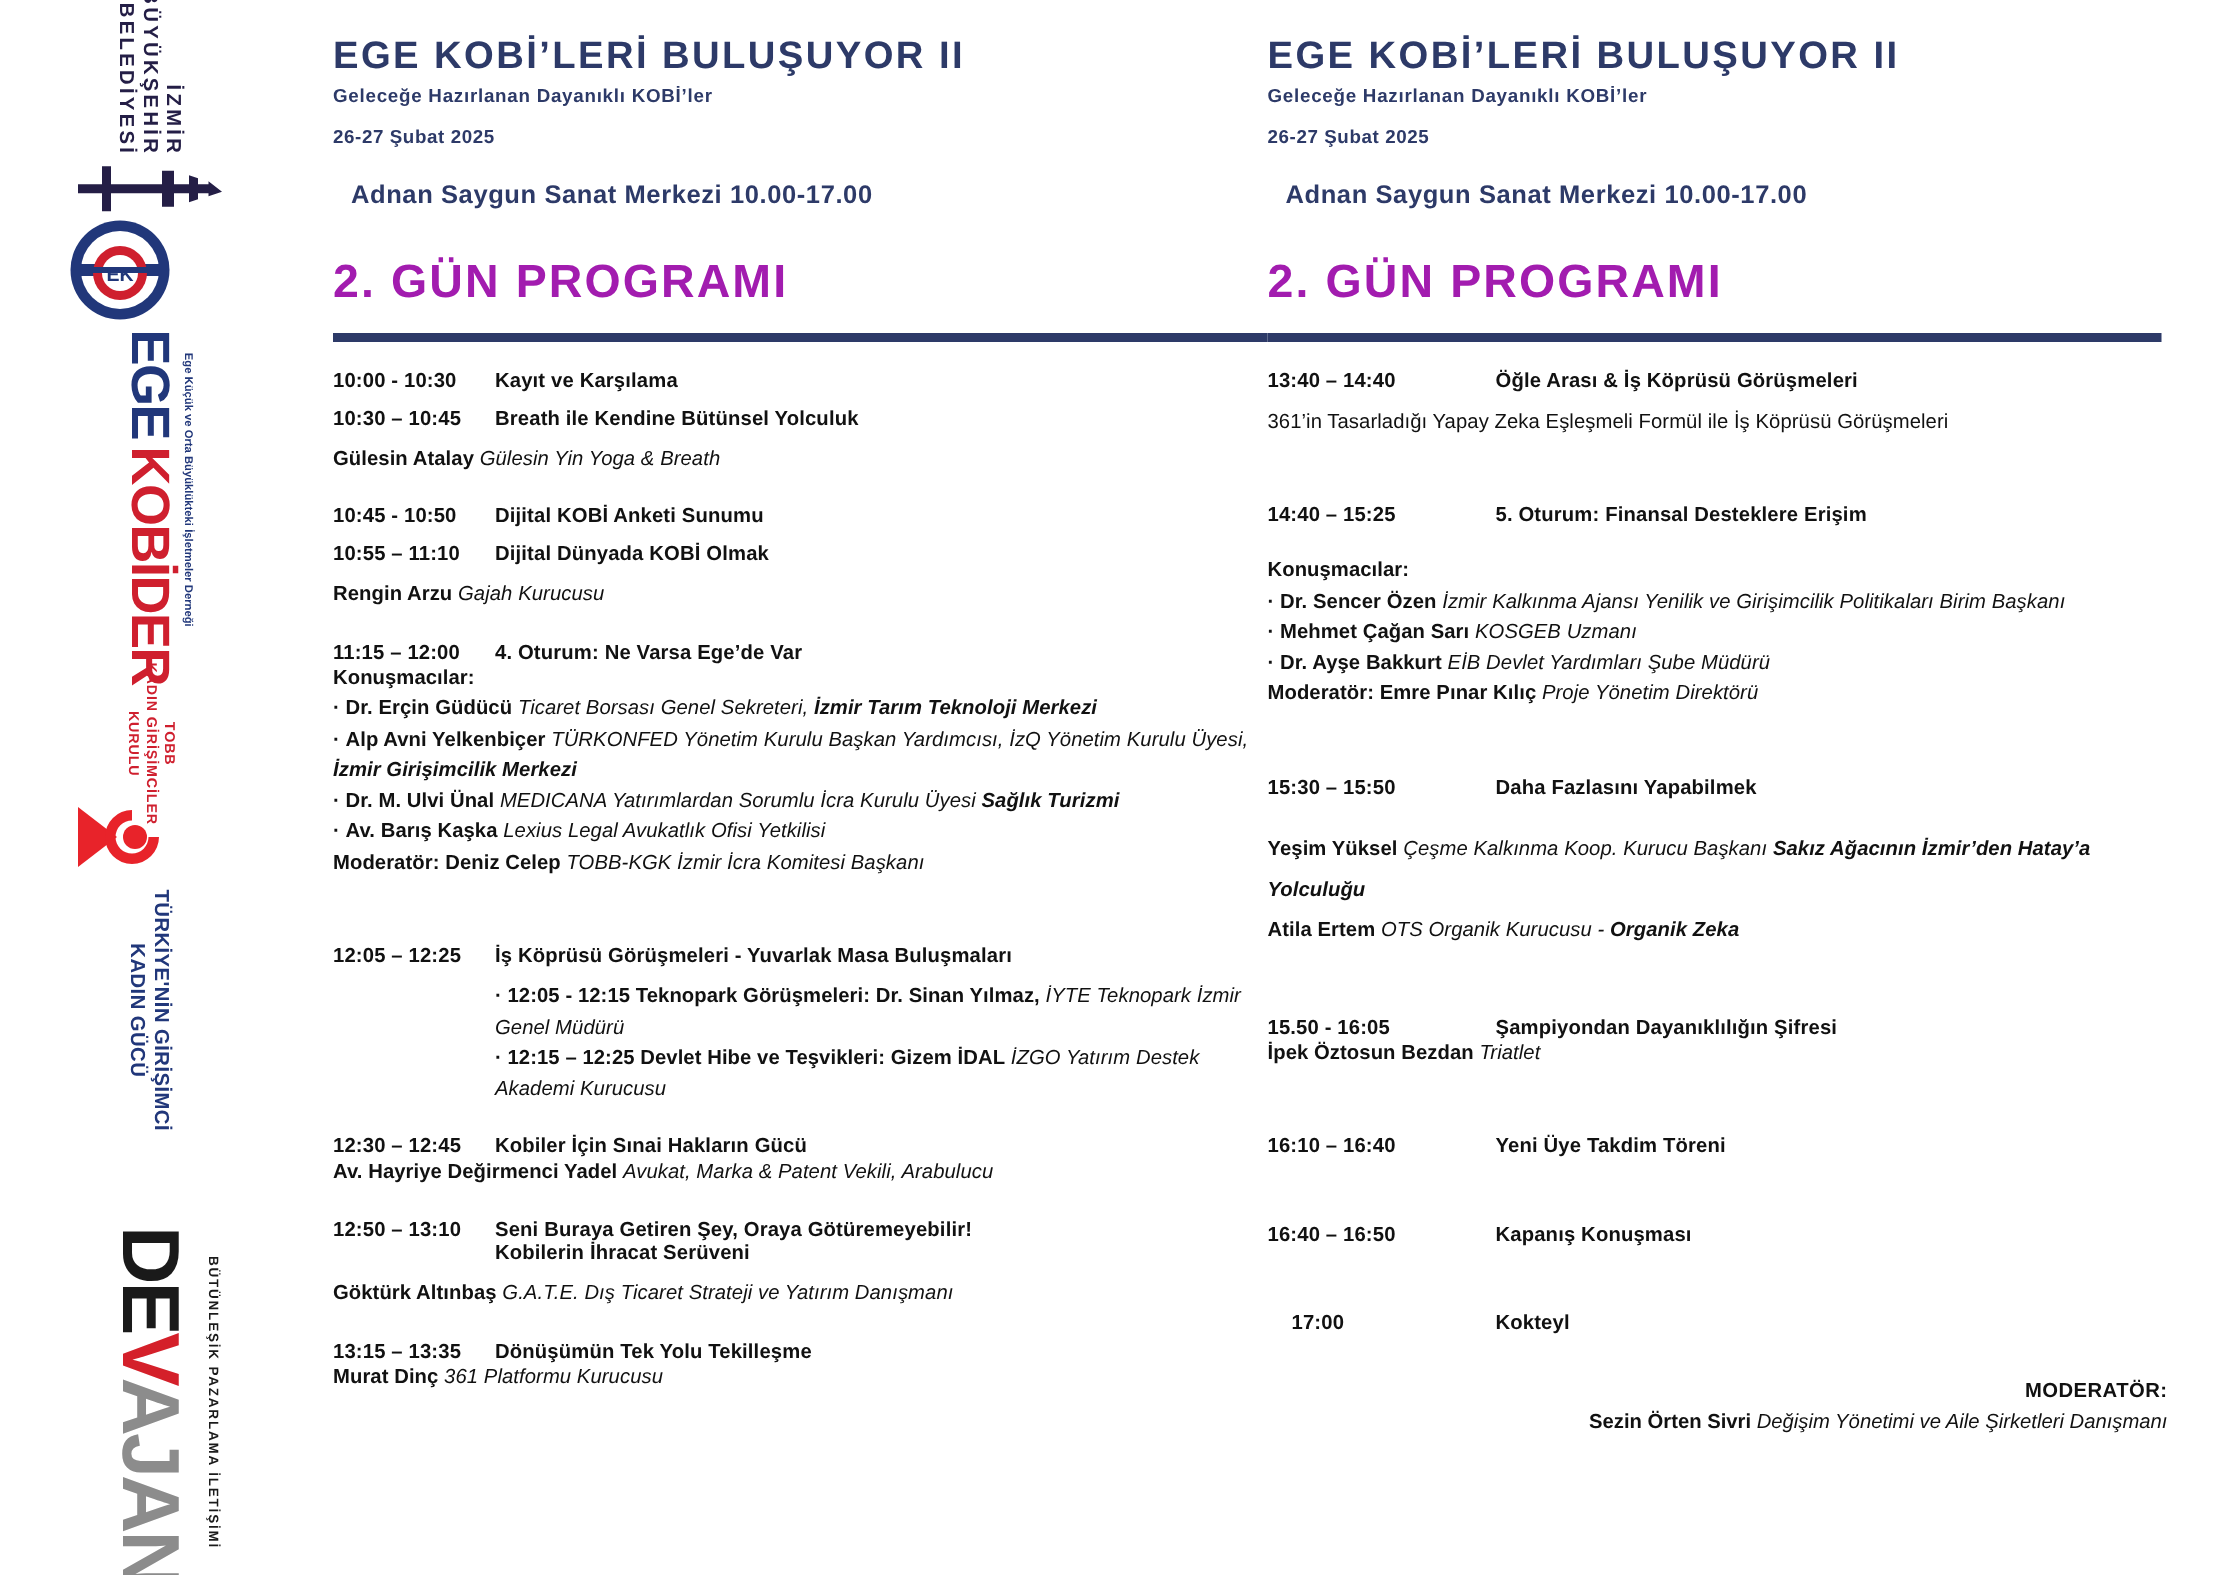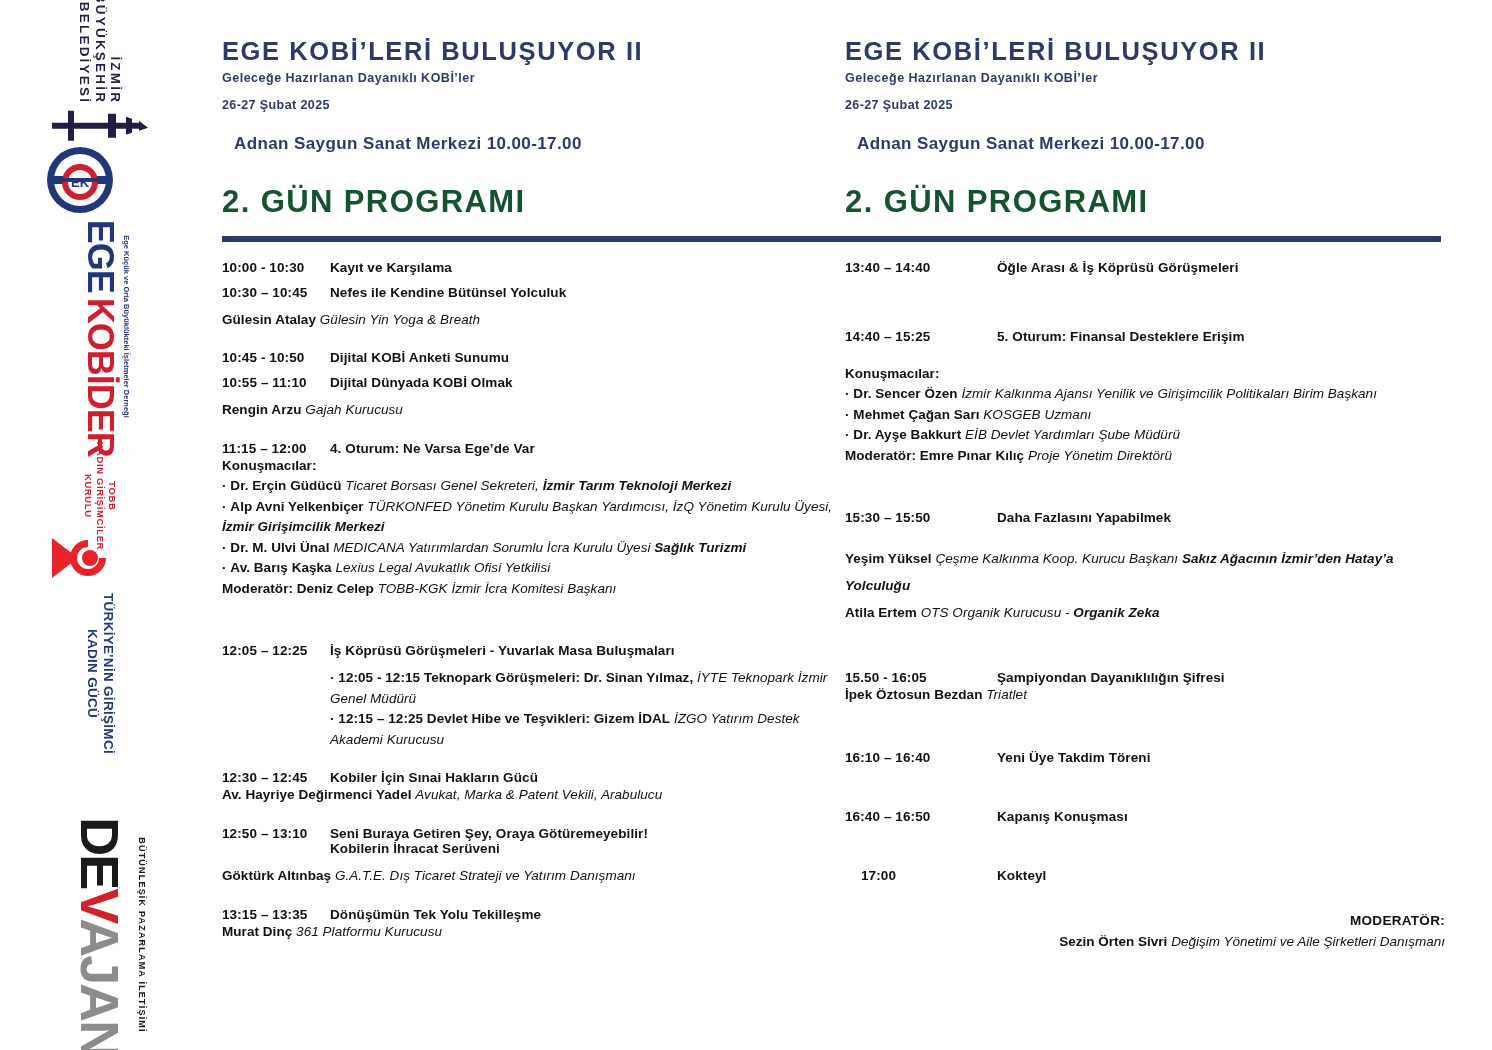--- a/index.html
+++ b/index.html
@@ -100,21 +100,21 @@
   .deva-sub {
     position: absolute; left: 50%; top: 118px;
     transform: translateX(-50%) rotate(90deg) translateY(-42px);
     transform-origin: center center;
     white-space: nowrap;
     font-size: 9px; font-weight: 600; color: #1a1a1a;
     letter-spacing: 1.2px;
   }
 
   
-  .col { position: absolute; top: 16px; }
+  .col { position: absolute; top: 2px; }
   .col-left  { left: 222px; width: 625px; }
   .col-right { left: 845px; width: 600px; }
 
   .head { padding-top: 22px; }
   .ev-title {
     font-size: 25.5px; font-weight: 800; color: #2d3a68;
     letter-spacing: 1.6px; line-height: 1.05; margin: 0;
   }
   .ev-sub {
     font-size: 12.5px; font-weight: 700; color: #2d3a68;
@@ -122,21 +122,21 @@
   }
   .ev-date {
     font-size: 12.5px; font-weight: 700; color: #2d3a68;
     letter-spacing: .4px; margin: 13px 0 0;
   }
   .ev-venue {
     font-size: 17px; font-weight: 700; color: #2d3a68;
     letter-spacing: .4px; margin: 22px 12px 0;
   }
   .day-title {
-    font-size: 31px; font-weight: 800; color: #14532d;
+    font-size: 31px; font-weight: 800; color: #a21caf;
     letter-spacing: 1.4px; margin: 30px 0 0;
   }
   .rule {
     height: 6px; background: #2d3a68; margin-top: 16px;
   }
   .rule-left  { width: 623px; }
   .rule-right { width: 596px; }
 
   .body { padding-top: 18px; }
 
@@ -247,21 +247,21 @@
   <div class="body">
 
     <div class="item">
       <span class="time">10:00 - 10:30</span>
       <span class="titlecell">Kayıt ve Karşılama</span>
     </div>
     <div class="gap-s"></div>
 
     <div class="item">
       <span class="time">10:30 – 10:45</span>
-      <span class="titlecell">Nefes ile Kendine Bütünsel Yolculuk</span>
+      <span class="titlecell">Breath ile Kendine Bütünsel Yolculuk</span>
     </div>
     <div class="gap-s"></div>
     <div class="line">
       <b>Gülesin Atalay</b>
       <i>Gülesin Yin Yoga &amp; Breath</i>
     </div>
 
     <div class="gap-m"></div>
 
     <div class="item">
@@ -383,20 +383,21 @@
     <div class="rule rule-right"></div>
   </div>
 
   <div class="body">
 
     <div class="item">
       <span class="time">13:40 – 14:40</span>
       <span class="titlecell">Öğle Arası &amp; İş Köprüsü Görüşmeleri</span>
     </div>
     <div class="gap-s"></div>
+    <div class="line">361’in Tasarladığı Yapay Zeka Eşleşmeli Formül ile İş Köprüsü Görüşmeleri</div>
 
     <div class="gap-xl"></div>
 
     <div class="item">
       <span class="time">14:40 – 15:25</span>
       <span class="titlecell">5. Oturum: Finansal Desteklere Erişim</span>
     </div>
     <div class="gap-m"></div>
     <div class="line" style="font-weight:700">Konuşmacılar:</div>
     <div class="line">

